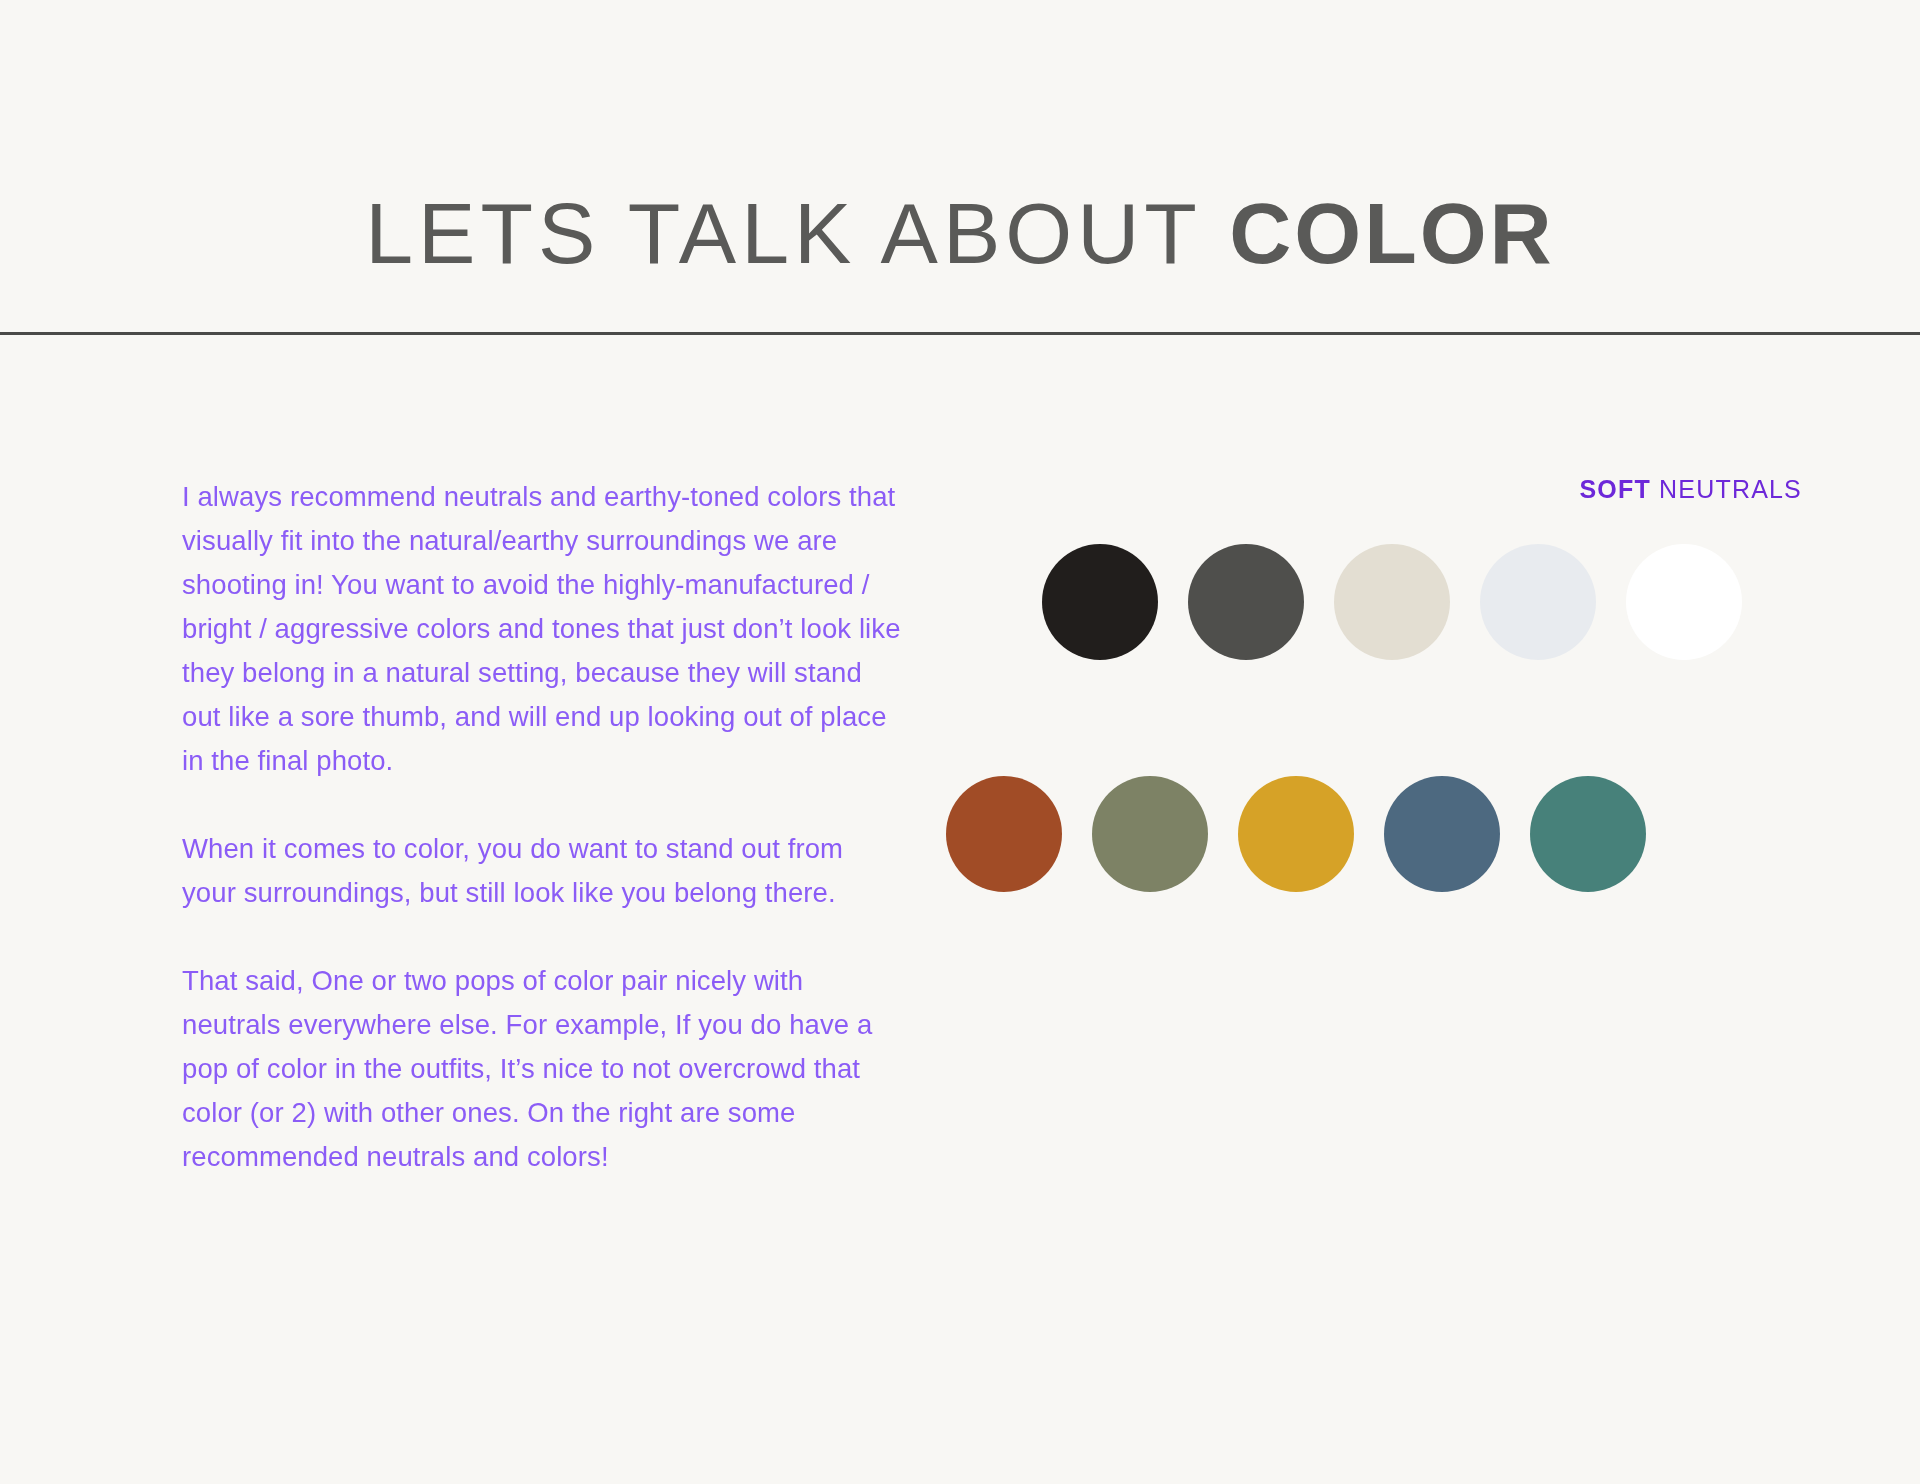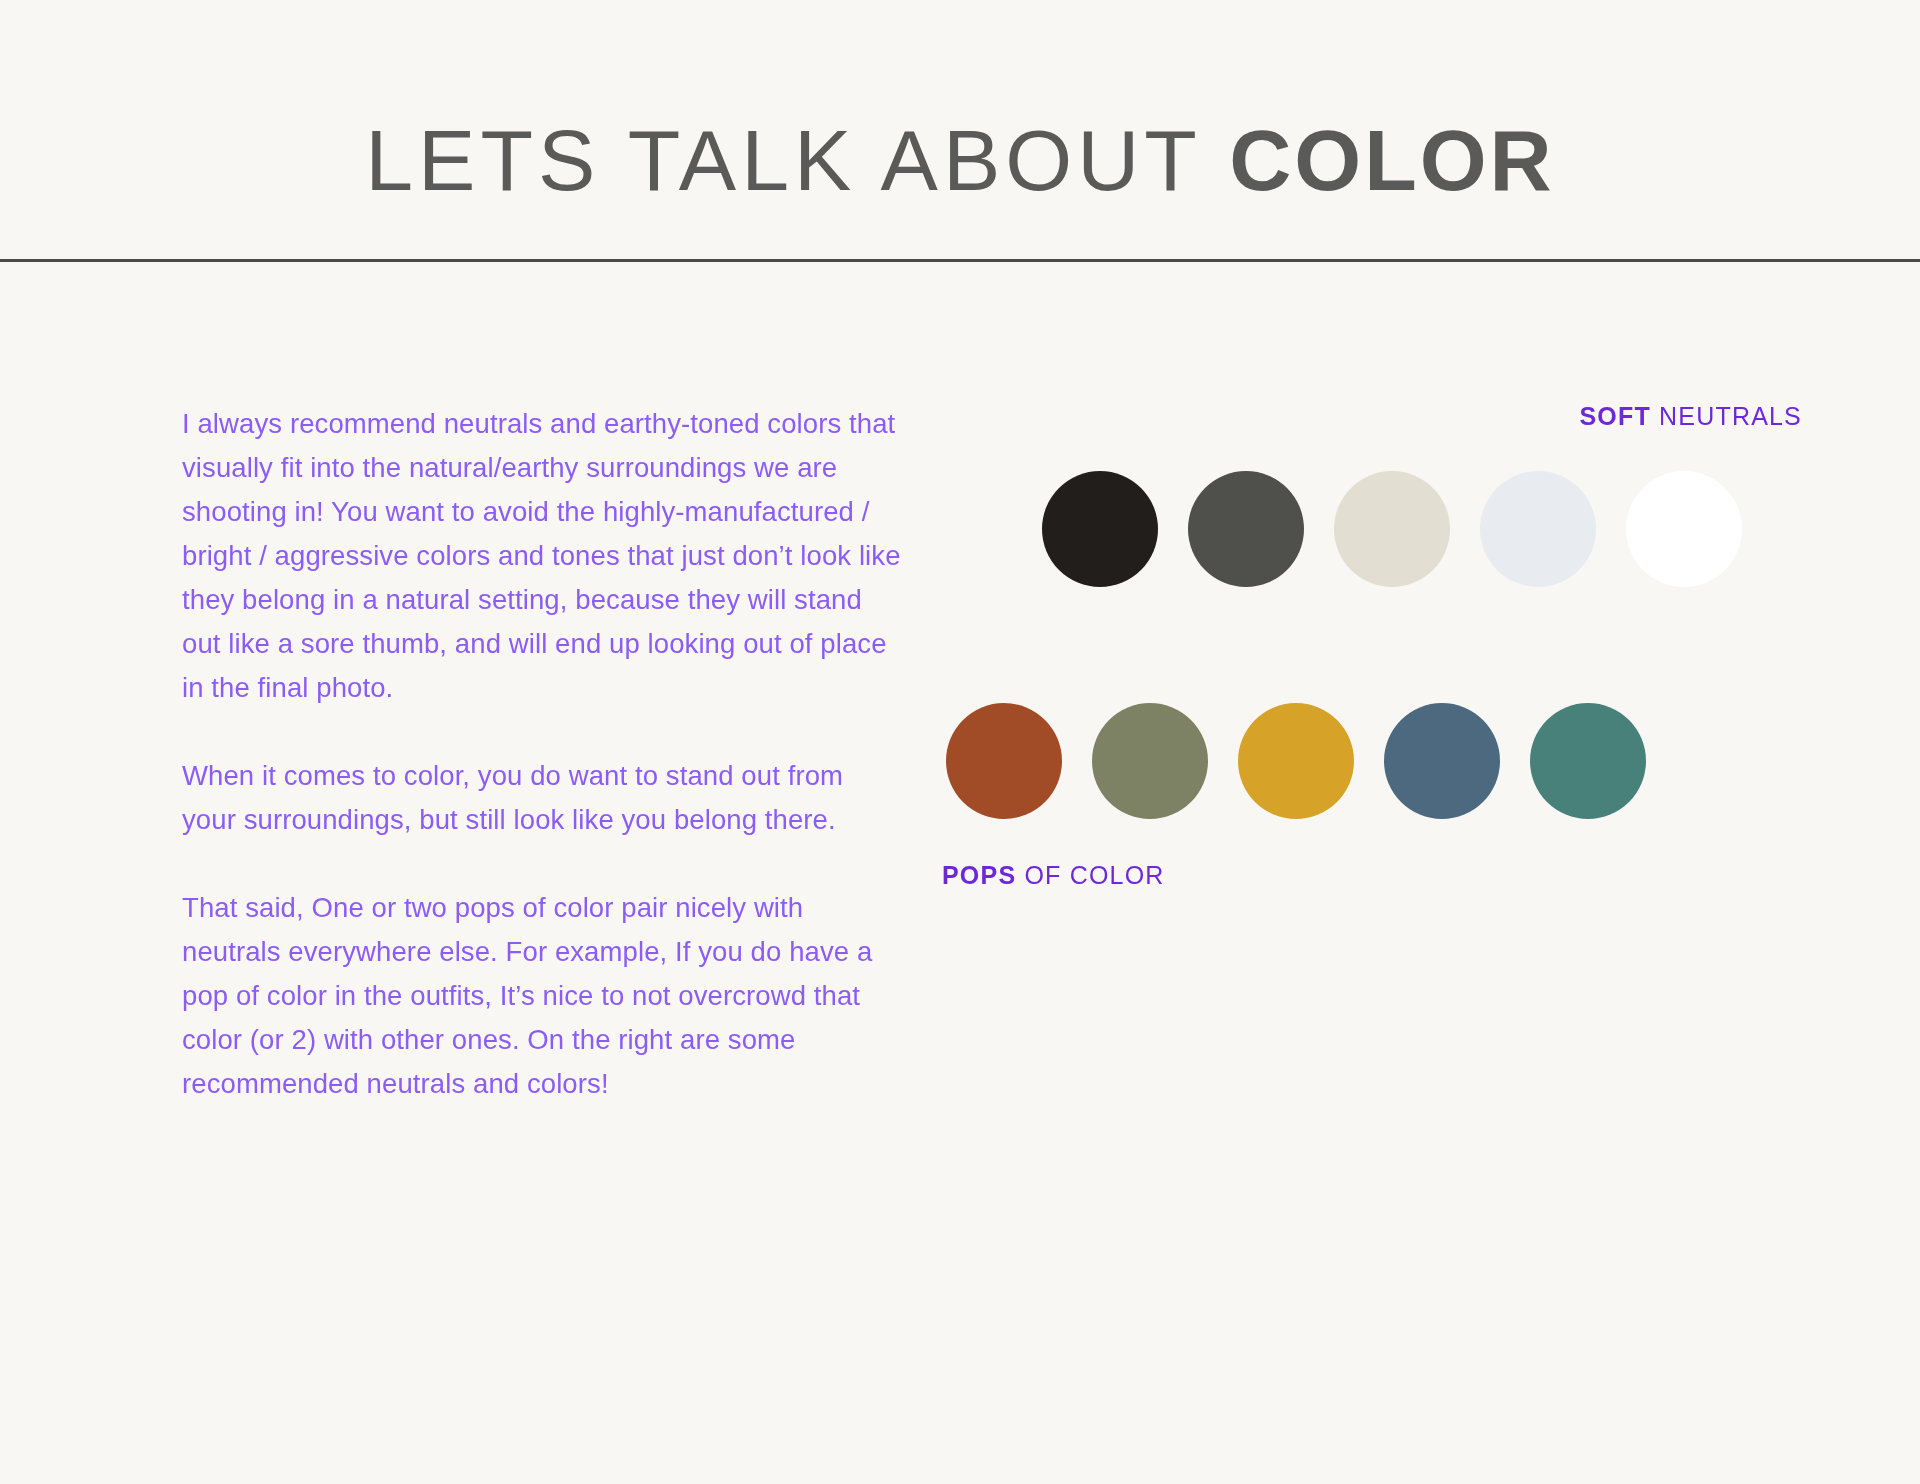--- a/index.html
+++ b/index.html
@@ -10,21 +10,21 @@
     width: 1920px;
     height: 1484px;
     background: #f8f7f4;
     font-family: "Liberation Sans", sans-serif;
     overflow: hidden;
     position: relative;
   }
 
   
   .header {
-    height: 259px;
+    height: 332px;
     box-sizing: border-box;
     display: flex;
     align-items: flex-end;
     justify-content: center;
     padding-bottom: 56px;
   }
   .page-title {
     font-size: 86px;
     letter-spacing: 5px;
     color: #5a5a58;
@@ -142,19 +142,16 @@
     <div class="group-gap"></div>
 
     <div class="palette-group">
       <div class="swatch-row row-pops">
         <div class="swatch" style="background: rgb(161, 76, 38);"></div>
         <div class="swatch" style="background: rgb(125, 130, 101);"></div>
         <div class="swatch" style="background: rgb(214, 162, 39);"></div>
         <div class="swatch" style="background: rgb(77, 105, 128);"></div>
         <div class="swatch" style="background: rgb(71, 129, 122);"></div>
       </div>
-      <div class="palette-label label-left">
-        <span class="lbl-bold">POPS</span><span class="lbl-light"> OF COLOR</span>
-      </div>
     </div>
 
   </div>
 </div>
 
 </body></html>

